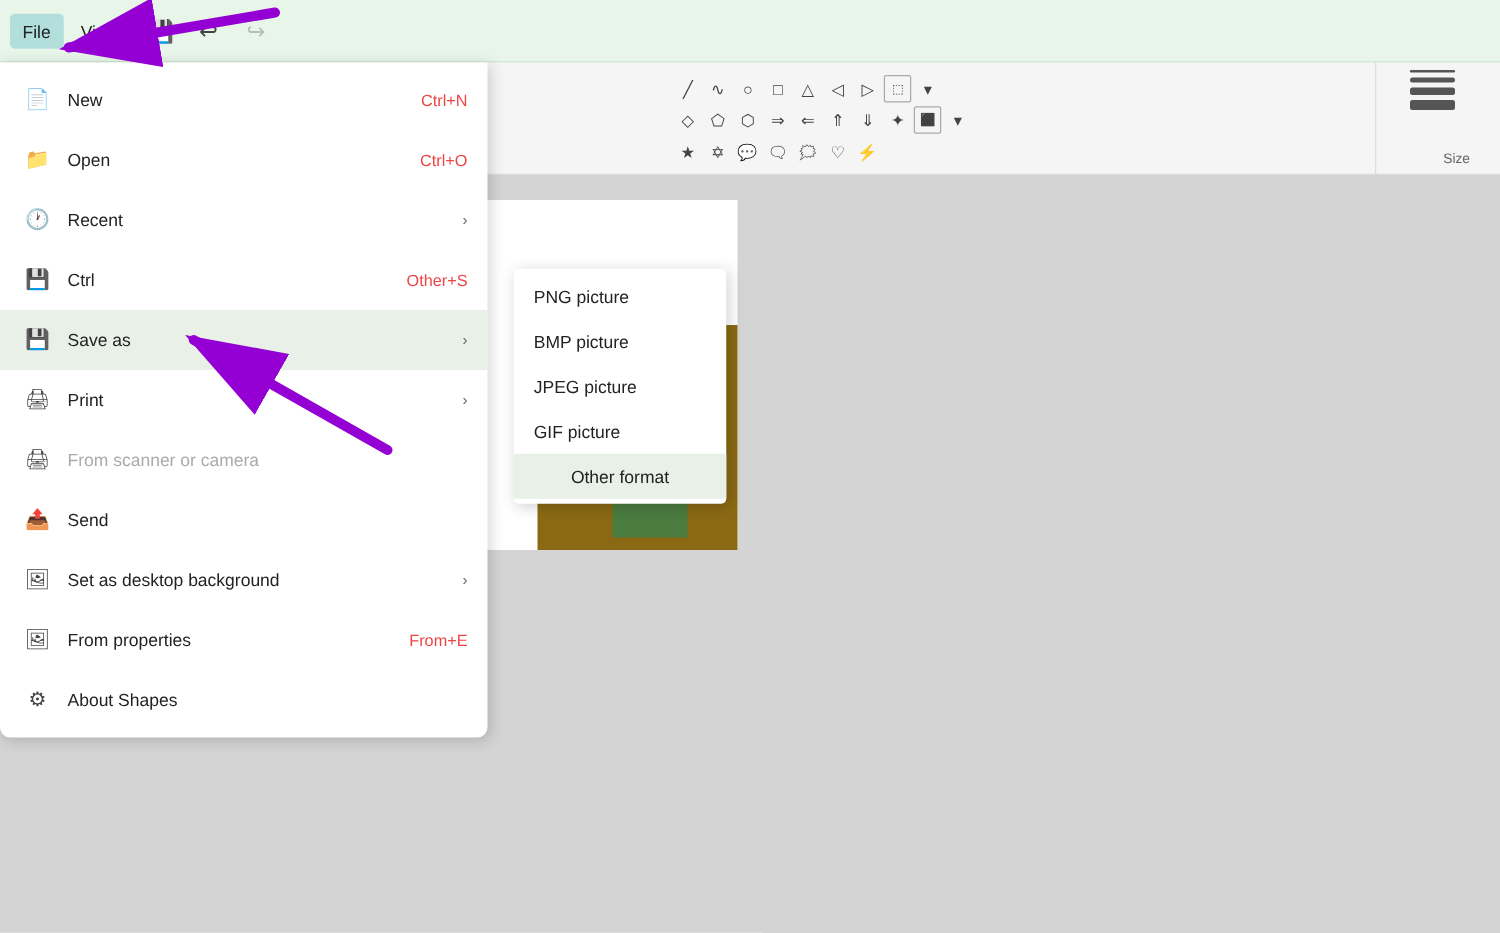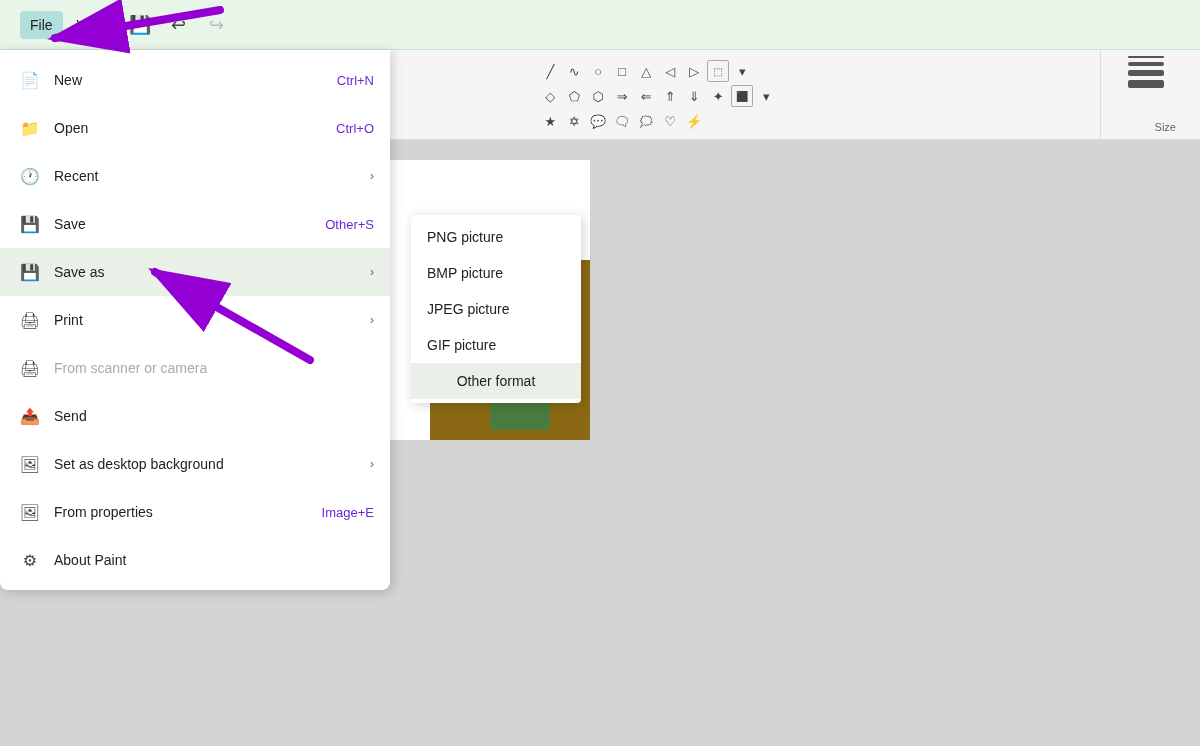--- a/index.html
+++ b/index.html
@@ -18,21 +18,20 @@
       align-items: center;
       background: #e8f5e9;
       height: 50px;
       padding: 0 8px;
       border-bottom: 1px solid #c8e6c9;
     }
     .top-bar-menu {
       display: flex;
       align-items: flex-start;
       gap: 4px;
-      margin-left: 12px;
     }
     .menu-btn {
       background: none;
       border: none;
       padding: 6px 10px;
       font-size: 14px;
       cursor: pointer;
       border-radius: 4px;
       color: #222;
     }
@@ -201,21 +200,21 @@
       font-size: 16px;
       margin-right: 10px;
       color: #444;
     }
     .menu-item-label {
       flex: 1;
       font-size: 14px;
     }
     .menu-item-shortcut {
       font-size: 13px;
-      color: #6d28d9;
+      color: #ef4444;
       margin-left: auto;
     }
     .menu-item-arrow {
       font-size: 12px;
       color: #666;
       margin-left: 8px;
     }
 
     
     .save-as-submenu {
@@ -393,21 +392,21 @@
     </div>
 
     <div class="menu-item">
       <span class="menu-item-icon">🕐</span>
       <span class="menu-item-label">Recent</span>
       <span class="menu-item-arrow">›</span>
     </div>
 
     <div class="menu-item">
       <span class="menu-item-icon">💾</span>
-      <span class="menu-item-label">Save</span>
+      <span class="menu-item-label">Ctrl</span>
       <span class="menu-item-shortcut">Other+S</span>
     </div>
 
     <div class="menu-item highlighted">
       <span class="menu-item-icon">💾</span>
       <span class="menu-item-label">Save as</span>
       <span class="menu-item-arrow">›</span>
     </div>
 
     <div class="menu-item">
@@ -428,26 +427,26 @@
 
     <div class="menu-item">
       <span class="menu-item-icon">🖼</span>
       <span class="menu-item-label">Set as desktop background</span>
       <span class="menu-item-arrow">›</span>
     </div>
 
     <div class="menu-item">
       <span class="menu-item-icon">🖼</span>
       <span class="menu-item-label">From properties</span>
-      <span class="menu-item-shortcut">Image+E</span>
+      <span class="menu-item-shortcut">From+E</span>
     </div>
 
     <div class="menu-item">
       <span class="menu-item-icon">⚙</span>
-      <span class="menu-item-label">About Paint</span>
+      <span class="menu-item-label">About Shapes</span>
     </div>
 
   </div>
 
   <div class="save-as-submenu">
     <div class="submenu-item">PNG picture</div>
     <div class="submenu-item">BMP picture</div>
     <div class="submenu-item">JPEG picture</div>
     <div class="submenu-item">GIF picture</div>
     <div class="submenu-item highlighted">Other format</div>

